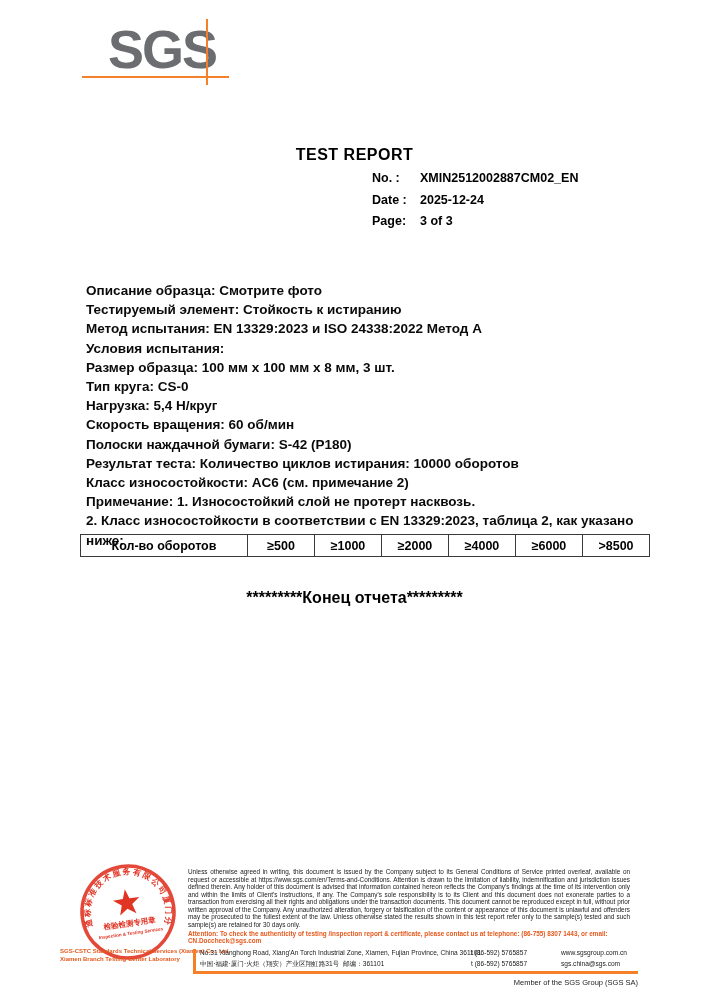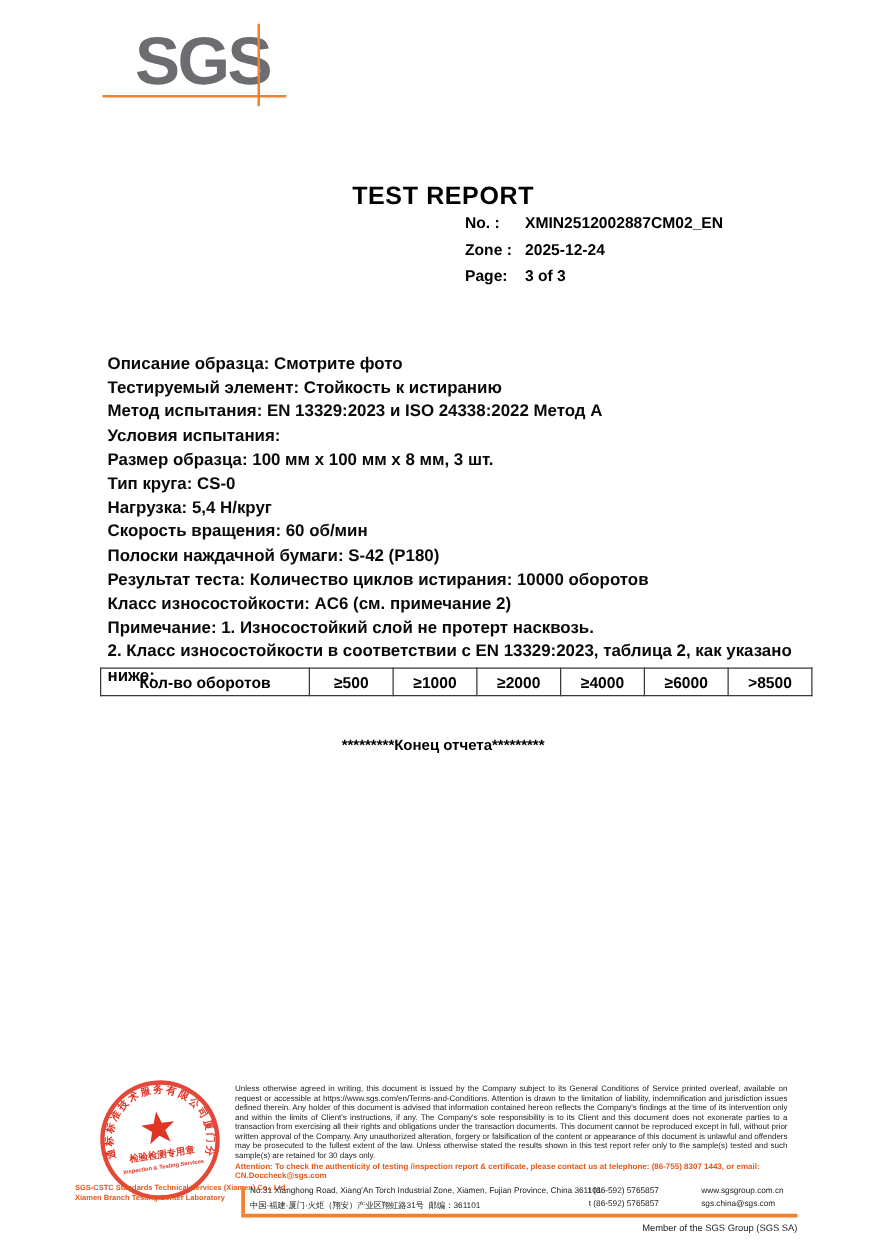--- a/index.html
+++ b/index.html
@@ -7,32 +7,32 @@
     position:relative;width:709px;height:1000px;margin:0 auto;background:#ffffff;
     font-family:"Liberation Sans","DejaVu Sans",sans-serif;color:#111;overflow:hidden;
     box-shadow:0 0 4px rgba(0,0,0,.3);
     padding-left:36px;
   }
   
   .sgs-logo{position:absolute;left:108px;top:24px;font-size:54px;line-height:50px;font-weight:bold;color:#6c6d70;letter-spacing:-2px;font-family:"Liberation Sans",sans-serif;}
   .logo-hline{position:absolute;left:82px;top:76px;width:147px;height:2px;background:#f4802a;}
   .logo-vline{position:absolute;left:206px;top:19px;width:2px;height:66px;background:#f4802a;}
   
-  .report-title{position:absolute;left:0;top:146px;width:709px;text-align:center;font-size:20px;font-weight:bold;letter-spacing:.5px;color:#000;}
+  .report-title{position:absolute;left:0;top:146px;width:709px;text-align:center;font-size:16px;font-weight:bold;letter-spacing:.5px;color:#000;}
   .meta{position:absolute;left:372px;top:171px;font-size:12.5px;font-weight:bold;color:#000;}
   .meta-row{height:21.5px;display:flex;}
   .meta-label{display:inline-block;width:48px;}
   
   .body-block{position:absolute;left:86px;top:281px;width:560px;font-size:13.5px;line-height:19.2px;font-weight:bold;color:#0a0a0a;}
   
   .res-table{position:absolute;left:80px;top:534px;border-collapse:collapse;}
   .res-table td{border:1.4px solid #3a3a3a;height:21px;text-align:center;font-size:12.5px;font-weight:bold;color:#000;padding:0 2px;}
   .res-table td.first{width:162px;}
   .res-table td.col{width:62px;}
-  .end-note{position:absolute;left:0;top:589px;width:709px;text-align:center;font-size:12px;font-weight:bold;color:#000;}
+  .end-note{position:absolute;left:0;top:589px;width:709px;text-align:center;font-size:16px;font-weight:bold;color:#000;}
   
   .stamp{position:absolute;left:76px;top:860px;width:104px;height:104px;transform:rotate(-8deg);}
   .company-lines{position:absolute;left:60px;top:947px;width:150px;color:#e4581c;font-size:6px;line-height:8px;font-weight:bold;white-space:nowrap;}
   .disclaimer{position:absolute;left:188px;top:868px;width:442px;font-size:6.4px;line-height:7.5px;text-align:justify;color:#1a1a1a;}
   .attention{position:absolute;left:188px;top:930px;width:442px;font-size:6.4px;line-height:7.4px;color:#e4581c;font-weight:bold;}
   .addr-block{position:absolute;left:193px;top:948px;width:445px;height:23px;font-size:6.6px;color:#1a1a1a;}
   .addr-vbar{position:absolute;left:0;top:1px;width:2.5px;height:22px;background:#f4802a;}
   .addr-row{position:absolute;left:0;width:445px;height:11px;}
   .addr-row.r1{top:1px;} .addr-row.r2{top:12px;}
   .addr-txt{position:absolute;left:7px;white-space:nowrap;}
@@ -51,21 +51,21 @@
   <div class="logo-hline"></div>
   <div class="logo-vline"></div>
 
   <div class="report-title">TEST REPORT</div>
   <div class="meta">
     <div class="meta-row">
       <span class="meta-label">No.  :</span>
       <span class="meta-value">XMIN2512002887CM02_EN</span>
     </div>
     <div class="meta-row">
-      <span class="meta-label">Zone :</span>
+      <span class="meta-label">Date :</span>
       <span class="meta-value">2025-12-24</span>
     </div>
     <div class="meta-row">
       <span class="meta-label">Page:</span>
       <span class="meta-value">3 of 3</span>
     </div>
   </div>
 
   <div class="body-block">
     <div>Описание образца: Смотрите фото</div>

